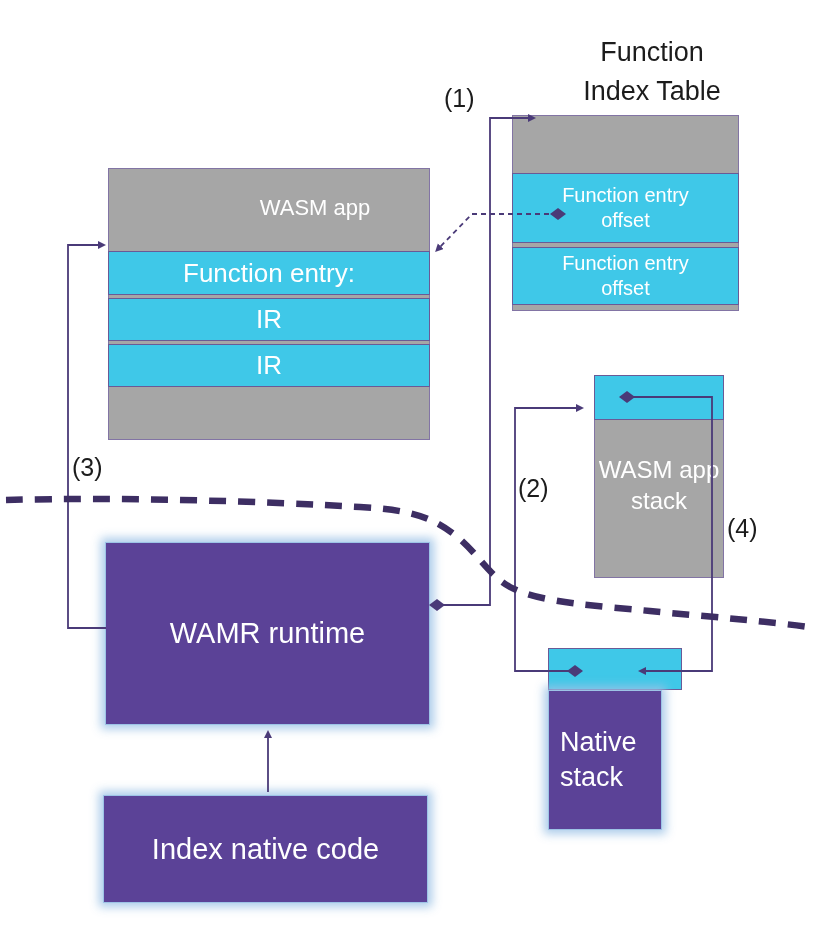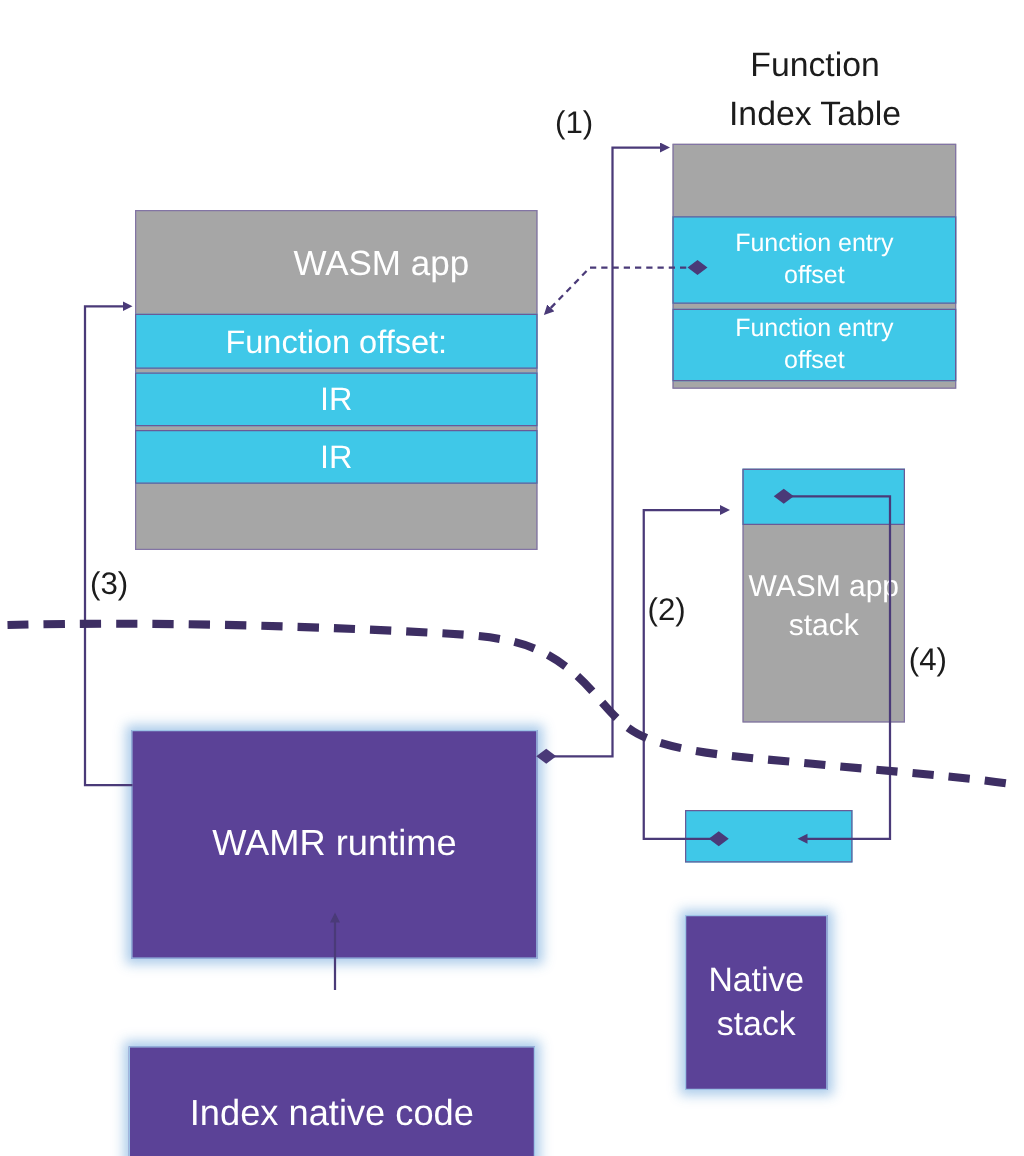--- a/index.html
+++ b/index.html
@@ -8,45 +8,45 @@
 
   .abs{position:absolute;}
 
   
   .graybox{background:#a6a6a6;border:1px solid #8274a4;box-sizing:border-box;}
   .cyanrow{background:#3fc8e8;border:1px solid #6a5a96;box-sizing:border-box;
            color:#ffffff;display:flex;align-items:center;justify-content:center;text-align:center;}
   
   .purplebox{background:#5b4297;border:1px solid #9dc3e6;box-sizing:border-box;
              box-shadow:0 0 9px 4px rgba(157,195,230,0.85);
-             color:#ffffff;display:flex;align-items:center;justify-content:center;text-align:center;margin-top:42px;}
+             color:#ffffff;display:flex;align-items:center;justify-content:center;}
 
   .boxtitle{color:#ffffff;text-align:center;}
   .blacklabel{color:#1c1c1c;}
 
   .svg-layer{position:absolute;left:0;top:0;width:819px;height:925px;pointer-events:none;z-index:6;}
   .boxes-layer{position:absolute;left:0;top:0;width:819px;height:925px;z-index:2;border-radius:31px;}
 </style>
 </head>
 <body>
 
 <div class="canvas">
 
   <div class="boxes-layer">
 
     <div class="abs blacklabel" style="left:571px;top:33px;width:162px;font-size:27px;line-height:1.45;text-align:center;">Function Index Table</div>
 
-    <div class="abs graybox" style="left:538px;top:115px;width:227px;height:196px;">
+    <div class="abs graybox" style="left:512px;top:115px;width:227px;height:196px;">
       <div class="abs cyanrow" style="left:-1px;top:57px;width:227px;height:70px;font-size:20px;line-height:1.25;padding:0 30px;">Function entry offset</div>
       <div class="abs cyanrow" style="left:-1px;top:131px;width:227px;height:58px;font-size:20px;line-height:1.25;padding:0 30px;">Function entry offset</div>
     </div>
 
     <div class="abs graybox" style="left:108px;top:168px;width:322px;height:272px;">
-      <div class="abs boxtitle" style="left:0;top:26px;width:100%;font-size:28px;padding-left:36px;">WASM app</div>
-      <div class="abs cyanrow" style="left:-1px;top:82px;width:322px;height:44px;font-size:26px;">Function offset:</div>
+      <div class="abs boxtitle" style="left:10px;top:26px;width:100%;font-size:22px;padding-left:36px;">WASM app</div>
+      <div class="abs cyanrow" style="left:-1px;top:82px;width:322px;height:44px;font-size:26px;">Function entry:</div>
       <div class="abs cyanrow" style="left:-1px;top:129px;width:322px;height:43px;font-size:26px;">IR</div>
       <div class="abs cyanrow" style="left:-1px;top:175px;width:322px;height:43px;font-size:26px;">IR</div>
     </div>
 
     <div class="abs graybox" style="left:550px;top:375px;width:130px;height:203px;margin-left:44px;">
       <div class="abs cyanrow" style="left:-1px;top:-1px;width:130px;height:45px;"></div>
       <div class="abs boxtitle" style="left:0;top:78px;width:100%;font-size:24px;line-height:1.3;">WASM app stack</div>
     </div>
 
     <div class="abs purplebox" style="left:105px;top:542px;width:325px;height:183px;font-size:29px;">

